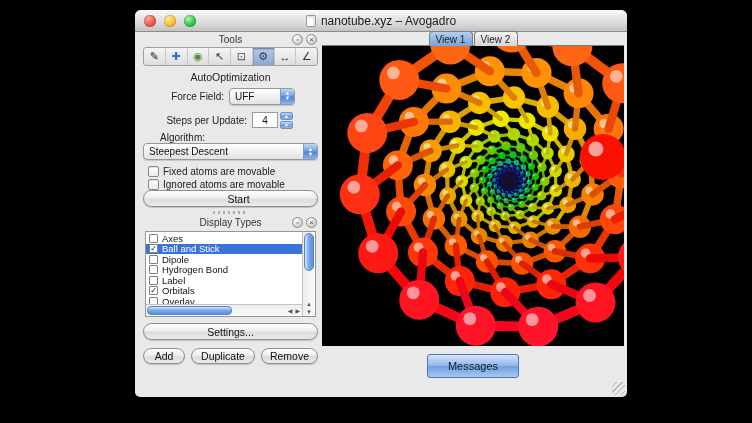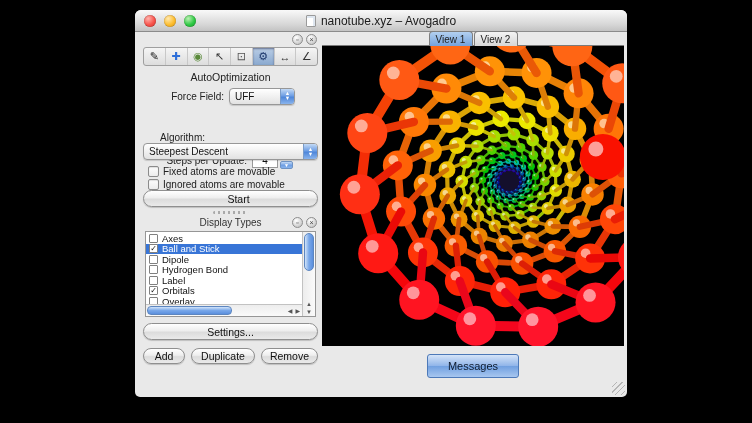--- a/index.html
+++ b/index.html
@@ -34,21 +34,21 @@
   .toolbar{position:absolute;left:8px;top:37px;width:175px;height:19px;display:flex;
     border:1px solid #9f9f9f;border-radius:3px;background:linear-gradient(#f5f5f5,#dddddd);overflow:hidden;}
   .tool-btn{flex:1;display:flex;align-items:center;justify-content:center;font-size:11px;border-right:1px solid #c8c8c8;}
   .tool-btn:last-child{border-right:none;}
   .tool-btn.active{background:linear-gradient(#b9cde6,#8aa9cf);box-shadow:inset 0 1px 2px rgba(0,0,40,.45);}
 
   .subtitle{position:absolute;left:8px;top:61px;width:175px;text-align:center;font-size:10.5px;color:#222;}
 
   .form-row{position:absolute;left:8px;width:175px;height:18px;display:flex;align-items:center;justify-content:flex-end;gap:5px;font-size:10px;color:#222;}
   .row-ff{top:77px;padding-right:23px;}
-  .row-steps{top:101px;padding-right:25px;margin-top:40px;}
+  .row-steps{top:101px;padding-right:25px;}
   .field-label{white-space:nowrap;}
 
   .popup{width:66px;height:17px;border:1px solid #979797;border-radius:4px;display:flex;align-items:center;
     background:linear-gradient(#ffffff,#efefef 55%,#e2e2e2);box-shadow:0 1px 1px rgba(0,0,0,.15);overflow:hidden;}
   .popup .pop-label{flex:1;padding-left:5px;font-size:10px;color:#111;white-space:nowrap;overflow:hidden;}
   .pop-arrows{width:14px;height:100%;display:flex;flex-direction:column;align-items:center;justify-content:center;
     background:linear-gradient(#c3daf6,#6f9fe4 45%,#4f87da 55%,#8ab4ec);color:#fff;font-size:5.5px;line-height:5px;border-left:1px solid #7a9cc9;}
   .popup.wide{position:absolute;left:8px;top:133px;width:175px;}
 
   .spin{display:flex;align-items:center;}
@@ -119,20 +119,21 @@
         <span class="light yellow"></span>
         <span class="light green"></span>
       </div>
       <div class="title-wrap">
         <span class="doc-icon"></span>
         <span>nanotube.xyz – Avogadro</span>
       </div>
     </div>
 
     <div class="panel-header" style="top:24px;">
+      <span class="ph-title">Tools</span>
       <span class="ph-btn float">▫</span>
       <span class="ph-btn close">×</span>
     </div>
 
     <div class="toolbar" id="toolbar">
         <div class="tool-btn" style="color: rgb(28, 28, 28);">✎</div>
         <div class="tool-btn" style="color: rgb(46, 111, 217);">✚</div>
         <div class="tool-btn" style="color: rgb(90, 138, 58);">◉</div>
         <div class="tool-btn" style="color: rgb(51, 51, 51);">↖</div>
         <div class="tool-btn" style="color: rgb(85, 85, 85);">⊡</div>

